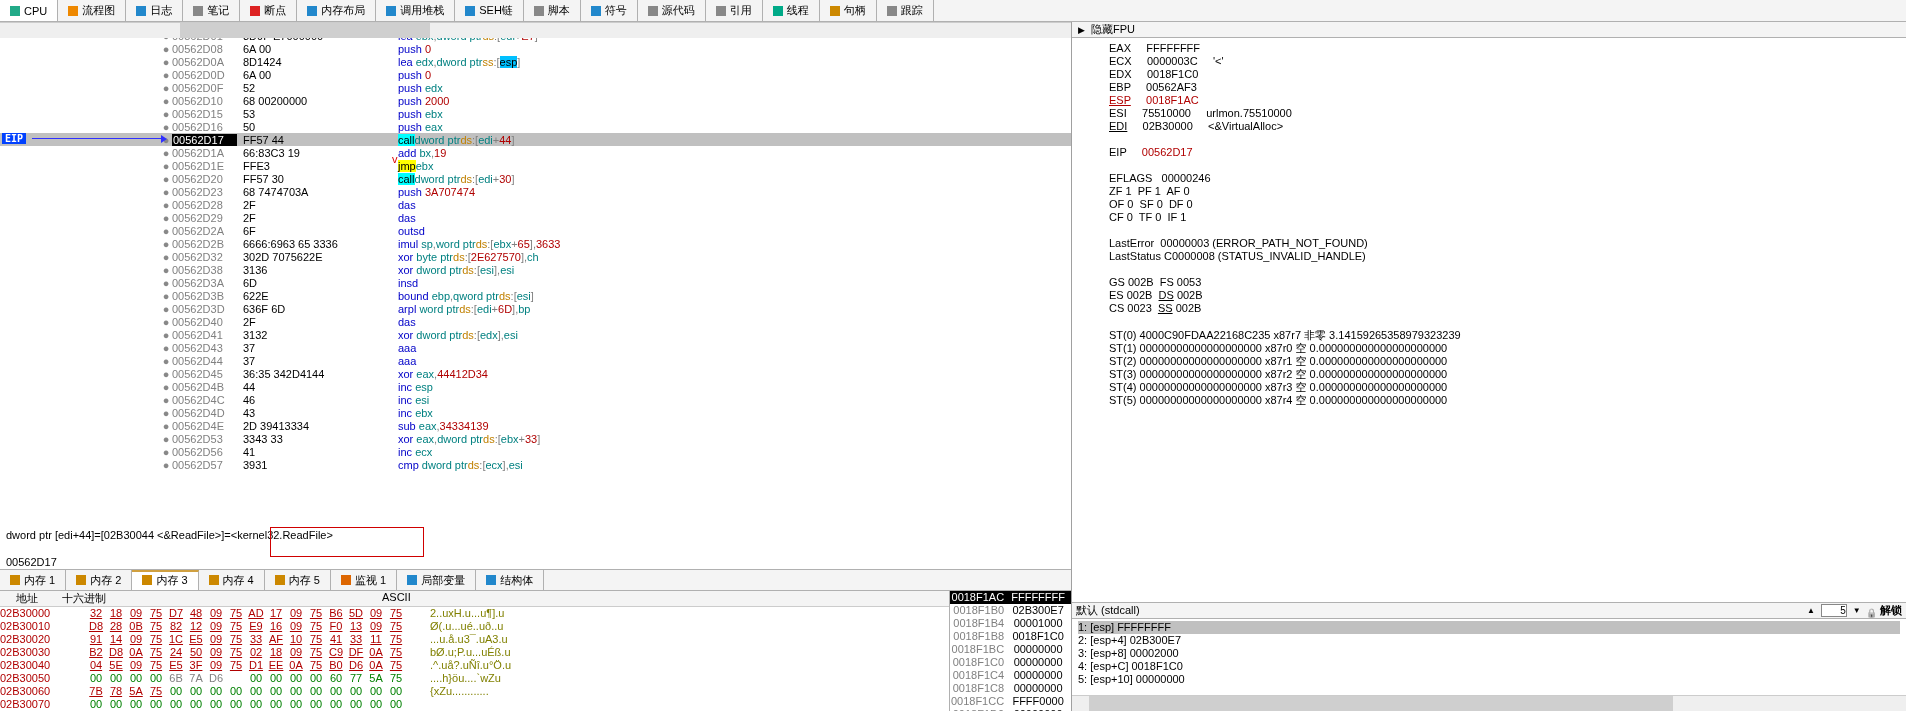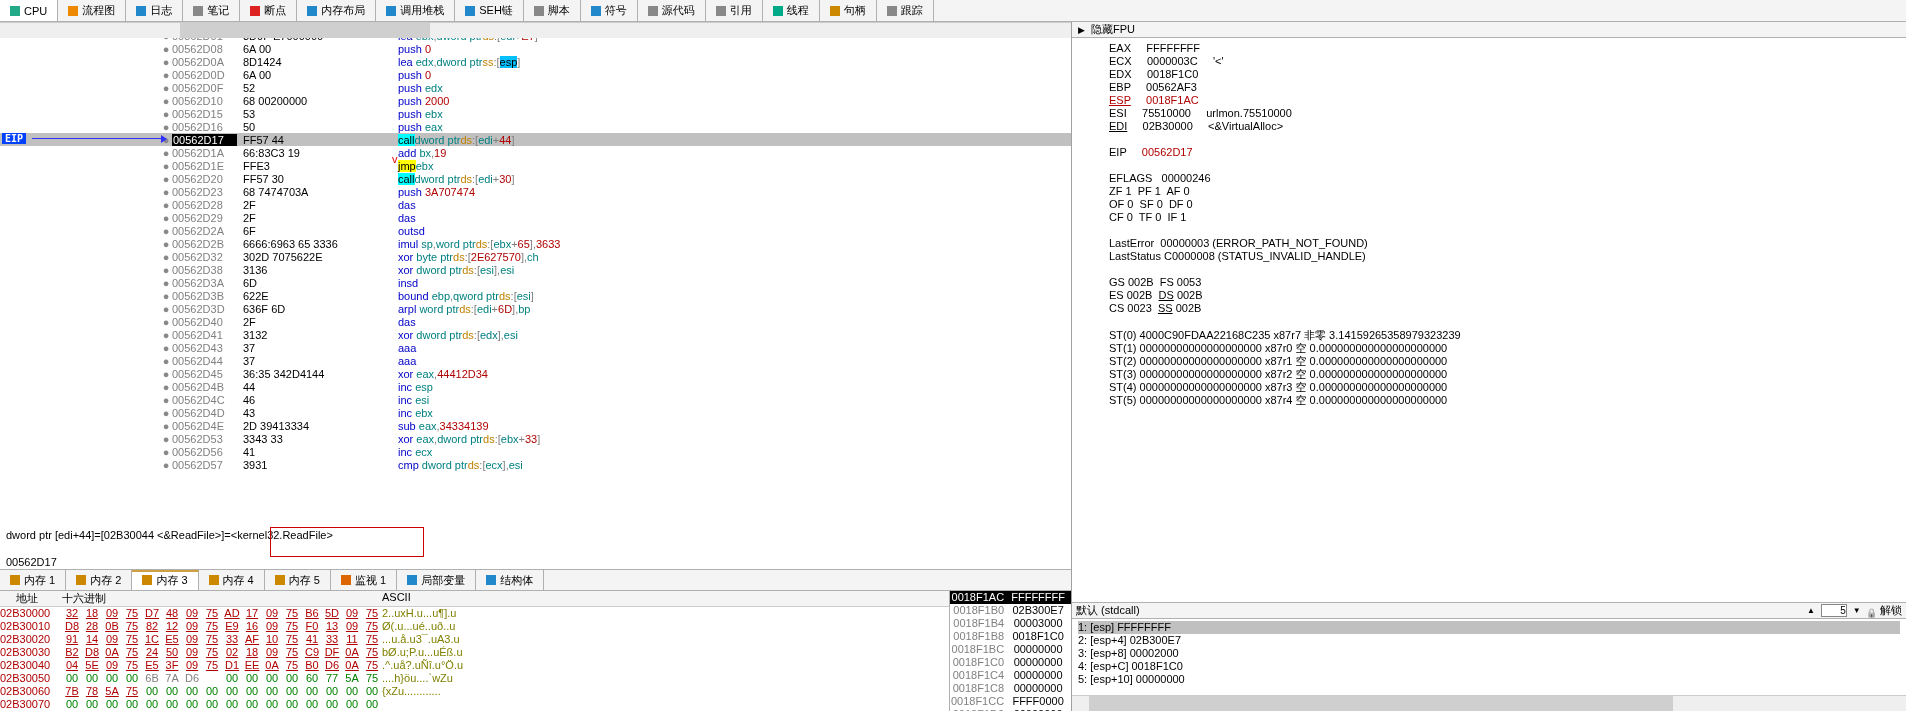--- a/index.html
+++ b/index.html
@@ -37,21 +37,21 @@
 .infopane { height:42px; padding:2px 6px; position:relative; }
 .infopane .redbox { position:absolute; left:270px; top:0; width:154px; height:30px; border:1.5px solid #d00000; pointer-events:none; }
 .dump-tabs { height:22px; background:#f4f4f4; border-top:1px solid #b0b0b0; border-bottom:1px solid #b0b0b0; display:flex; }
 .dump-tabs .tab { padding:3px 10px; border-right:1px solid #b0b0b0; display:flex; align-items:center; gap:4px; cursor:pointer;}
 .dump-tabs .tab.active { background:#fff; border-top:2px solid #d0a040; padding-top:1px; }
 .dump-wrap { display:flex; height:120px; }
 .dump-left { width:950px; display:flex; flex-direction:column; }
 .dump-head { height:16px; background:#f4f4f4; border-bottom:1px solid #ccc; display:flex; }
 .dump-head span { display:inline-block; }
 .dump-body { flex:1; overflow:hidden; }
-.drow { height:13px; display:flex; }
+.drow { height:13px; display:flex;gap:24px; }
 .daddr { width:62px; color:#b00000; }
 .dhex { width:320px; display:flex;justify-content:space-between; }
 .dhex span { width:20px; text-align:center; }
 .dascii { color:#808000; }
 .byte-red { color:#b00000; text-decoration:underline; }
 .byte-grn { color:#008000; }
 .byte-gry { color:#808080; }
 .stack-col { width:122px; border-left:1px solid #b0b0b0; overflow:hidden;}
 .srow { height:13px; display:flex; }
 .srow.sel { background:#000; color:#fff; }
@@ -59,21 +59,21 @@
 .srow.sel span:first-child { color:#fff; }
 .srow span:last-child { width:60px;text-align:center; }
 .reg-head { height:16px; background:#f4f4f4; border-bottom:1px solid #b0b0b0; padding:1px 6px; display:flex; align-items:center; gap:6px;}
 .reg-body { flex:1; padding:4px 6px; overflow:hidden; }
 .reg-body div { height:13px; white-space:pre;padding-left:31px; }
 .r-red { color:#b00000; }
 .r-und { text-decoration:underline; }
 .btm-pane { border-top:1px solid #b0b0b0; }
 .btm-head { height:16px; background:#f4f4f4; border-bottom:1px solid #b0b0b0; display:flex; padding:1px 4px; align-items:center; gap:6px;}
 .btm-head input { width:26px; height:13px; font-size:10px; border:1px solid #888; text-align:right;}
-.btm-head .lock { font-size:11px; display:flex; gap:2px; align-items:flex-end;}
+.btm-head .lock { font-size:11px; display:flex; gap:2px; align-items:flex-end;font-weight:bold;}
 .btm-head .lock:before { content:"🔒"; font-size:9px; filter:grayscale(1);}
 .btm-body { padding:2px 6px; height:76px; overflow:hidden; }
 .btm-body div { height:13px; white-space:pre; }
 .btm-body .selrow { background:#c0c0c0; }
 .little-dot{color:#aaa;}
 </style>
 </head>
 <body>
 
 <div class="toolbar" id="toolbar">
@@ -417,21 +417,21 @@
           <div class="srow sel">
             <span>0018F1AC</span>
             <span>FFFFFFFF</span>
           </div>
           <div class="srow">
             <span>0018F1B0</span>
             <span>02B300E7</span>
           </div>
           <div class="srow">
             <span>0018F1B4</span>
-            <span>00003000</span>
+            <span>00001000</span>
           </div>
           <div class="srow">
             <span>0018F1B8</span>
             <span>0018F1C0</span>
           </div>
           <div class="srow">
             <span>0018F1BC</span>
             <span>00000000</span>
           </div>
           <div class="srow">

